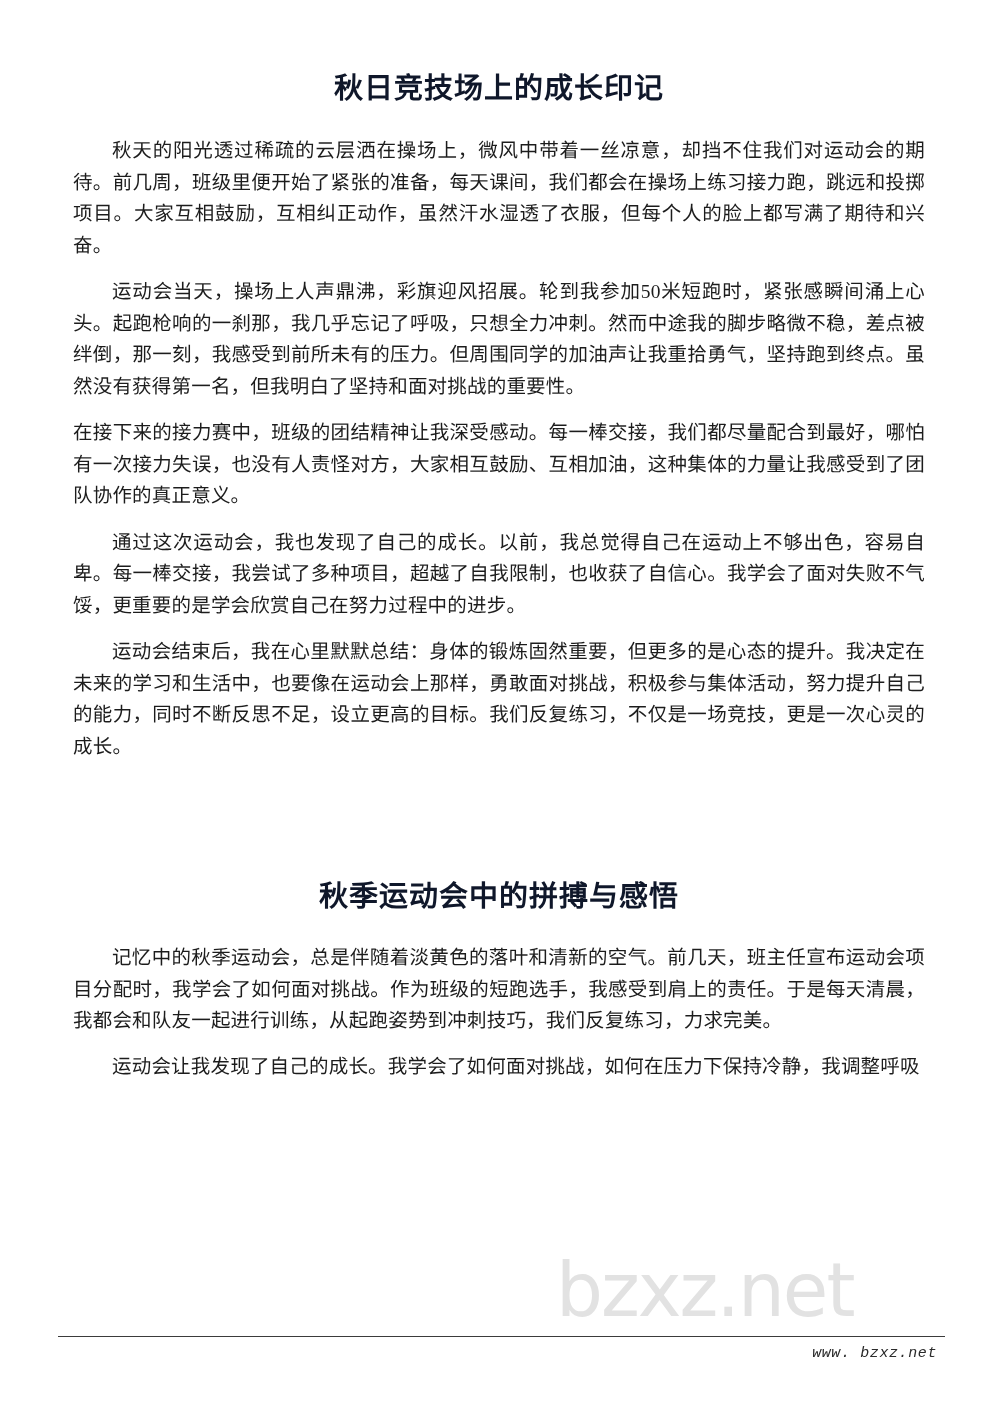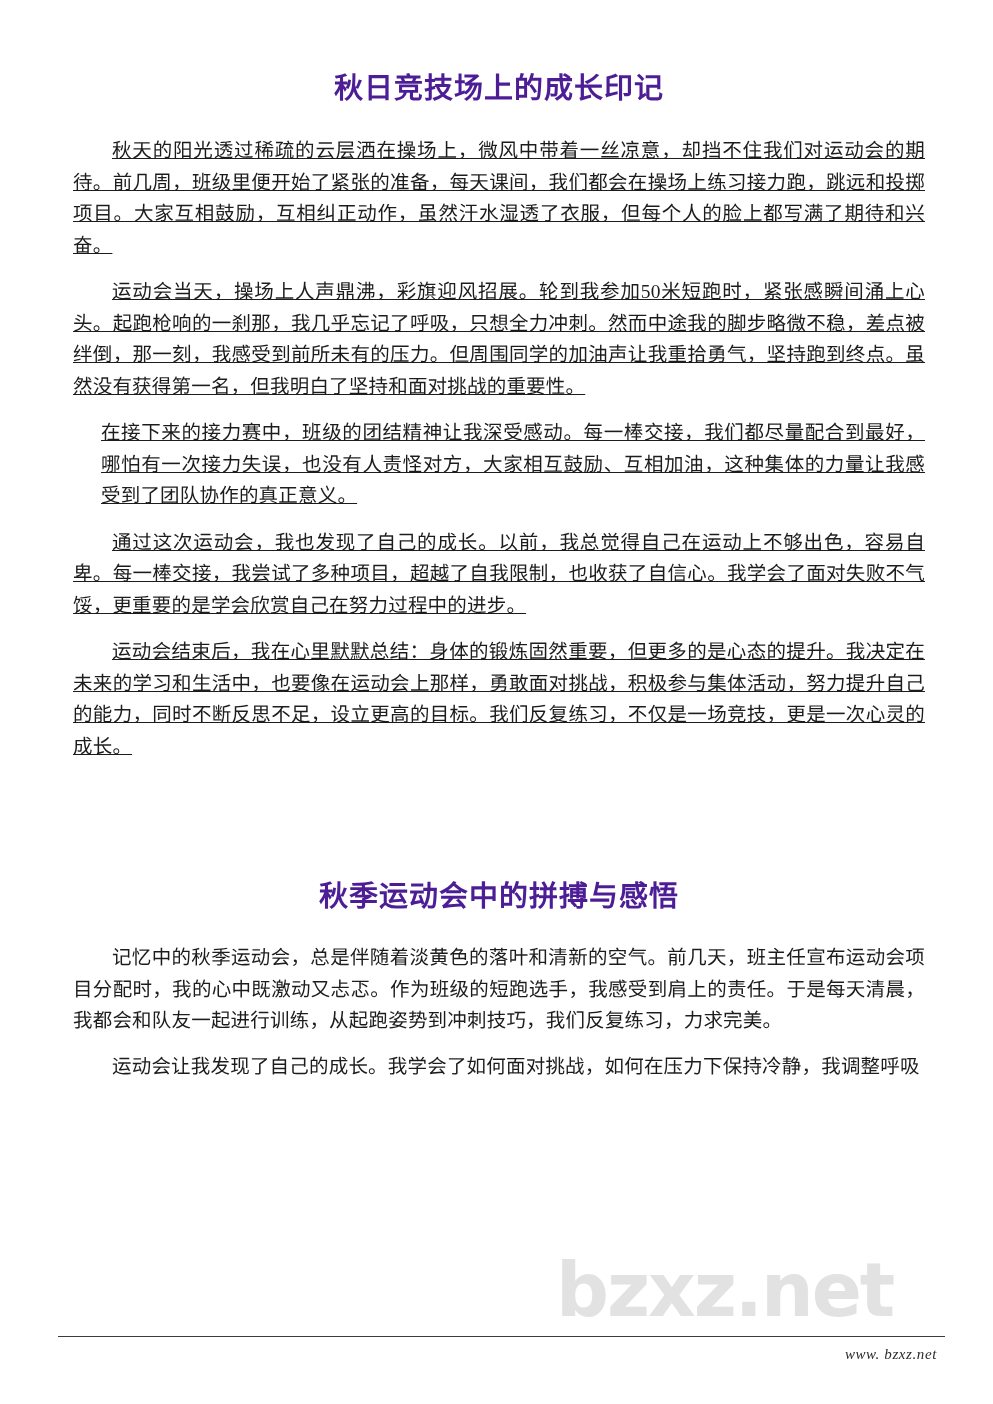--- a/index.html
+++ b/index.html
@@ -25,21 +25,21 @@
   }
 
   
   .watermark {
     position: absolute;
     left: 556px;
     top: 1250px;
     width: 420px;
     height: 80px;
     font-family: "DejaVu Sans", "Liberation Sans", sans-serif;
-    font-weight: bold;
+    font-weight: normal;
     font-size: 74px;
     line-height: 80px;
     letter-spacing: -2px;
     color: #e2e2e2;
     white-space: nowrap;
     user-select: none;
     pointer-events: none;
     z-index: 0;
   }
 
@@ -53,21 +53,21 @@
   }
 
   .doc-title {
     margin: 0;
     padding: 0;
     text-align: center;
     font-family: Liberation Serif, serif;
     font-weight: bold;
     font-size: 29px;
     line-height: 40px;
-    color: #4c1d95;
+    color: #0f172a;
     letter-spacing: 1px;
   }
 
   .section-one .doc-title {
     padding-top: 68px;
   }
 
   .section-two .doc-title {
     padding-top: 18px;
   }
@@ -83,25 +83,24 @@
     color: #1c1c1c;
     letter-spacing: 0.2px;
   }
 
   p.indent {
     text-indent: 2em;
   }
 
   p.noindent {
     text-indent: 0;
-    margin-left: 28px;
   }
 
   
-  .section-one p.body-text { margin-top: 15px; text-decoration: underline; }
+  .section-one p.body-text { margin-top: 15px; }
   .section-one p.body-text:first-of-type { margin-top: 27px; }
 
   .section-two p.body-text { margin-top: 14px; }
   .section-two p.body-text:first-of-type { margin-top: 26px; }
 
   .section-gap {
     height: 96px;
   }
 
   
@@ -115,21 +114,21 @@
 
   .footer-rule {
     width: 100%;
     height: 0;
     border-top: 1.3px solid #3b3b3b;
   }
 
   .footer-url {
     margin-top: 7px;
     text-align: right;
-    font-family: Liberation Serif, serif;
+    font-family: Liberation Mono, monospace;
     font-style: italic;
     font-size: 15px;
     line-height: 20px;
     color: #2b2b2b;
     letter-spacing: 0.6px;
     padding-right: 8px;
   }
 </style>
 </head>
 <body>
@@ -152,21 +151,21 @@
       <p class="body-text indent">通过这次运动会，我也发现了自己的成长。以前，我总觉得自己在运动上不够出色，容易自卑。每一棒交接，我尝试了多种项目，超越了自我限制，也收获了自信心。我学会了面对失败不气馁，更重要的是学会欣赏自己在努力过程中的进步。</p>
 
       <p class="body-text indent">运动会结束后，我在心里默默总结：身体的锻炼固然重要，但更多的是心态的提升。我决定在未来的学习和生活中，也要像在运动会上那样，勇敢面对挑战，积极参与集体活动，努力提升自己的能力，同时不断反思不足，设立更高的目标。我们反复练习，不仅是一场竞技，更是一次心灵的成长。</p>
     </section>
 
     <div class="section-gap"></div>
 
     <section class="section-two">
       <h1 class="doc-title">秋季运动会中的拼搏与感悟</h1>
 
-      <p class="body-text indent">记忆中的秋季运动会，总是伴随着淡黄色的落叶和清新的空气。前几天，班主任宣布运动会项目分配时，我的心中既激动又忐忑。作为班级的短跑选手，我感受到肩上的责任。于是每天清晨，我都会和队友一起进行训练，从起跑姿势到冲刺技巧，我们反复练习，力求完美。</p>
+      <p class="body-text indent">记忆中的秋季运动会，总是伴随着淡黄色的落叶和清新的空气。前几天，班主任宣布运动会项目分配时，我学会了如何面对挑战。作为班级的短跑选手，我感受到肩上的责任。于是每天清晨，我都会和队友一起进行训练，从起跑姿势到冲刺技巧，我们反复练习，力求完美。</p>
 
 
 
       <p class="body-text indent">运动会让我发现了自己的成长。我学会了如何面对挑战，如何在压力下保持冷静，我调整呼吸</p>
     </section>
 
   </div>
 
   <div class="footer">
     <div class="footer-rule"></div>

